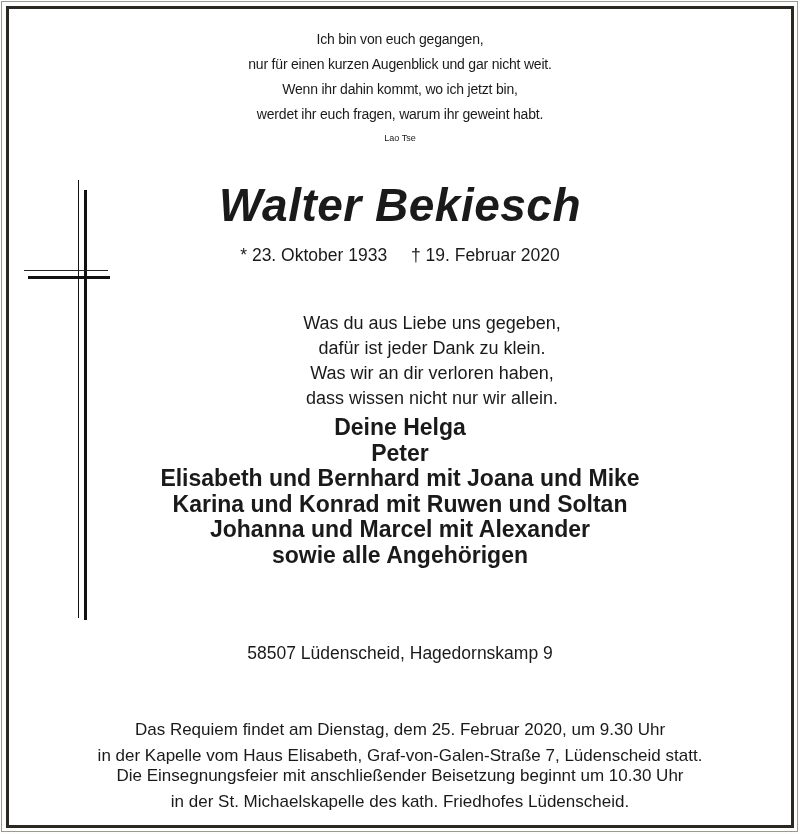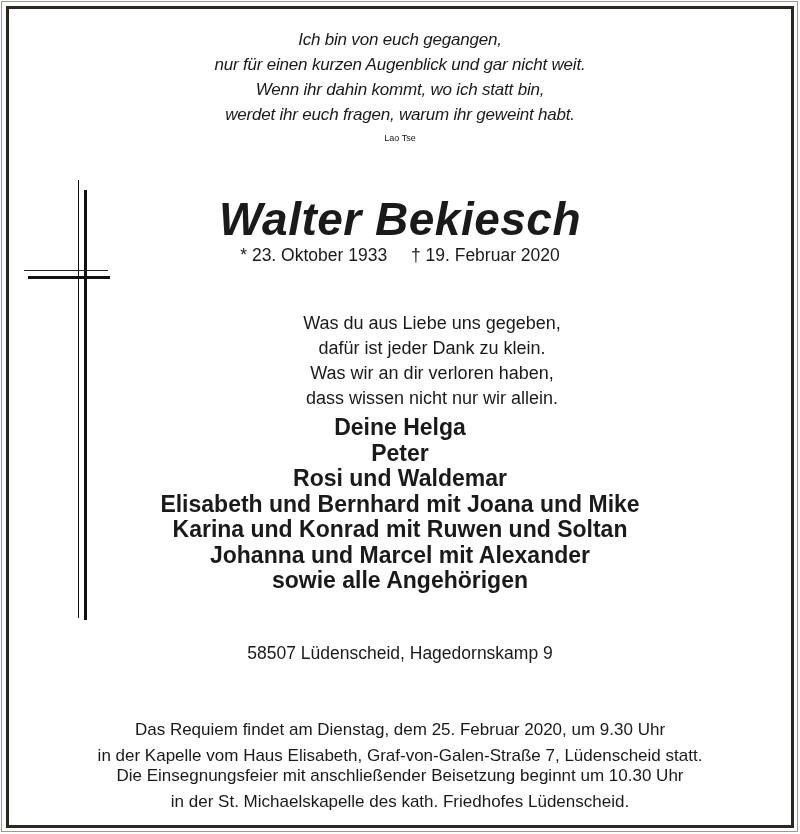--- a/index.html
+++ b/index.html
@@ -17,24 +17,24 @@
       position: absolute; left: 6px; top: 6px; width: 788px; height: 822px;
       border: 3px solid #2a2820; box-sizing: border-box; background: #ffffff;
     }
     .cross { position: absolute; }
     .cross .v-thin { position: absolute; left: 78px; top: 180px; width: 1px; height: 438px; background: #111; }
     .cross .v-thick { position: absolute; left: 84px; top: 190px; width: 3px; height: 430px; background: #111; }
     .cross .h-thin { position: absolute; left: 24px; top: 270px; width: 84px; height: 1px; background: #222; }
     .cross .h-thick { position: absolute; left: 28px; top: 276px; width: 82px; height: 3px; background: #111; }
 
     .block { position: absolute; left: 0; width: 800px; text-align: center; }
-    .poem { top: 27px; font-size: 17px; line-height: 25px; letter-spacing: -0.2px; font-style: italic; }
+    .poem { top: 27px; font-size: 14px; line-height: 25px; letter-spacing: -0.2px; }
     .poem div { white-space: nowrap; }
     .attribution { top: 133px; font-size: 9px; text-align: center; }
-    .name { top: 178px; font-size: 46px; font-weight: bold; font-style: italic; letter-spacing: 0.5px; margin-top: 14px; }
+    .name { top: 178px; font-size: 46px; font-weight: bold; font-style: italic; letter-spacing: 0.5px; }
     .dates { top: 245px; font-size: 17.5px; }
     .dates .gap { display: inline-block; width: 14px; }
     .verse { top: 311px; font-size: 18px; line-height: 25px; padding-left: 32px; }
     .family { top: 415px; font-size: 23px; font-weight: bold; line-height: 25.5px; }
     .address { top: 643px; font-size: 17.5px; }
     .requiem { top: 717px; font-size: 17px; line-height: 26px; }
     .blessing { top: 763px; font-size: 17px; line-height: 26px; }
     .line { white-space: nowrap; }
   </style>
 </head>
@@ -46,21 +46,21 @@
 <div class="cross">
   <div class="v-thin"></div>
   <div class="v-thick"></div>
   <div class="h-thin"></div>
   <div class="h-thick"></div>
 </div>
 
 <div class="block poem">
   <div class="line">Ich bin von euch gegangen,</div>
   <div class="line">nur für einen kurzen Augenblick und gar nicht weit.</div>
-  <div class="line">Wenn ihr dahin kommt, wo ich statt bin,</div>
+  <div class="line">Wenn ihr dahin kommt, wo ich jetzt bin,</div>
   <div class="line">werdet ihr euch fragen, warum ihr geweint habt.</div>
 </div>
 <div class="block attribution">Lao Tse</div>
 
 <div class="block name">Walter Bekiesch</div>
 
 <div class="block dates">
   <span>*</span>
   <span>23. Oktober 1933</span>
   <span class="gap"></span>
@@ -71,21 +71,20 @@
 <div class="block verse">
   <div class="line">Was du aus Liebe uns gegeben,</div>
   <div class="line">dafür ist jeder Dank zu klein.</div>
   <div class="line">Was wir an dir verloren haben,</div>
   <div class="line">dass wissen nicht nur wir allein.</div>
 </div>
 
 <div class="block family">
   <div class="line">Deine Helga</div>
   <div class="line">Peter</div>
-  <div class="line">Rosi und Waldemar</div>
   <div class="line">Elisabeth und Bernhard mit Joana und Mike</div>
   <div class="line">Karina und Konrad mit Ruwen und Soltan</div>
   <div class="line">Johanna und Marcel mit Alexander</div>
   <div class="line">sowie alle Angehörigen</div>
 </div>
 
 <div class="block address">58507 Lüdenscheid, Hagedornskamp 9</div>
 
 <div class="block requiem">
   <div class="line">Das Requiem findet am Dienstag, dem 25. Februar 2020, um 9.30 Uhr</div>

